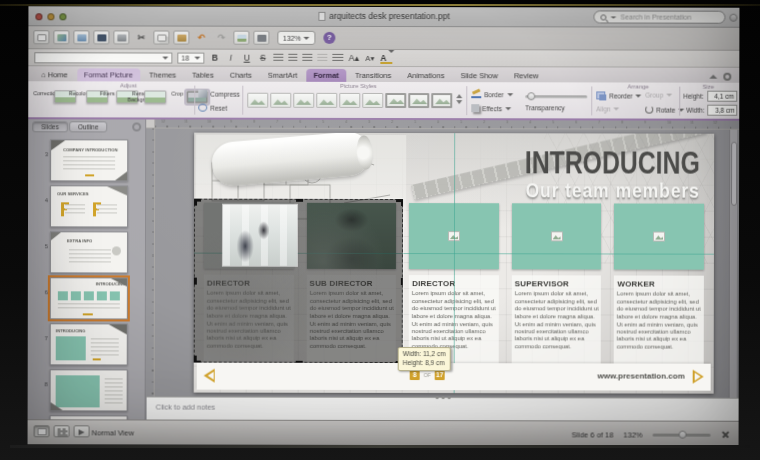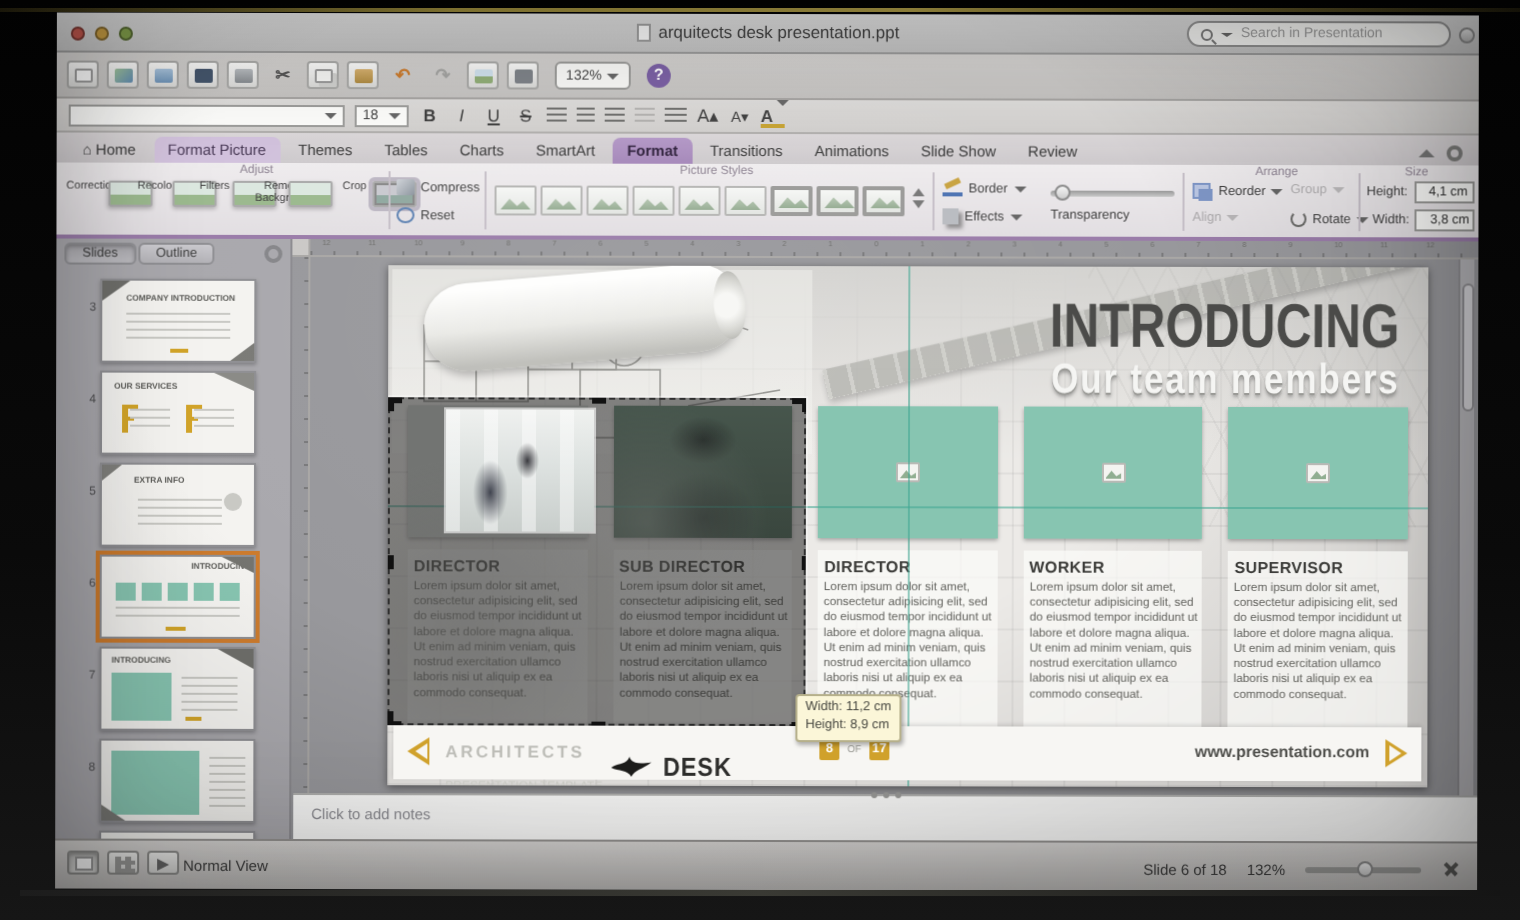--- a/index.html
+++ b/index.html
@@ -535,30 +535,30 @@
               <div class="txt">
                   <div class="crole">DIRECTOR</div>
                   <div class="cbody">Lorem ipsum dolor sit amet, consectetur adipisicing elit, sed do eiusmod tempor incididunt ut labore et dolore magna aliqua. Ut enim ad minim veniam, quis nostrud exercitation ullamco laboris nisi ut aliquip ex ea commodo consequat.</div>
                 </div>
             </div>
             <div class="card">
               <div class="cphoto">
                   <span class="plc"></span>
                 </div>
               <div class="txt">
-                  <div class="crole">WORKER</div>
+                  <div class="crole">SUPERVISOR</div>
                   <div class="cbody">Lorem ipsum dolor sit amet, consectetur adipisicing elit, sed do eiusmod tempor incididunt ut labore et dolore magna aliqua. Ut enim ad minim veniam, quis nostrud exercitation ullamco laboris nisi ut aliquip ex ea commodo consequat.</div>
                 </div>
             </div>
             <div class="card">
               <div class="cphoto">
                   <span class="plc"></span>
                 </div>
               <div class="txt">
-                  <div class="crole">SUPERVISOR</div>
+                  <div class="crole">WORKER</div>
                   <div class="cbody">Lorem ipsum dolor sit amet, consectetur adipisicing elit, sed do eiusmod tempor incididunt ut labore et dolore magna aliqua. Ut enim ad minim veniam, quis nostrud exercitation ullamco laboris nisi ut aliquip ex ea commodo consequat.</div>
                 </div>
             </div>
           </div>
 
           <div class="guide-v"></div>
           <div class="guide-h"></div>
 
           <div class="cropsel">
             <span class="hdl c" style="left:-1px;top:-1px"></span>
@@ -576,27 +576,20 @@
           </div>
           <div class="cropphoto"></div>
 
           <div class="tipbox">
             <div>Width: 11,2 cm</div>
             <div>Height: 8,9 cm</div>
           </div>
 
           <div class="sfooter">
             <span class="bwd"></span>
-            <div class="brand">
-              <span class="col"><span class="arch">ARCHITECTS</span><br><span class="ptmp">PRESENTATION TEMPLATE</span></span>
-              <svg class="eagle" viewBox="0 0 24 13">
-                  <path d="M1 7 C5 4 9 6 11 1 C12 5 17 5 23 4 C18 8 14 8 12 12 C10 8 5 9 1 7 Z" fill="#1c1c1a"></path>
-                </svg>
-              <span class="desk">DESK</span>
-            </div>
             <div class="pager">
               <span class="pgbox">8</span>
               <span class="pgof">OF</span>
               <span class="pgbox">17</span>
             </div>
             <span class="site">www.presentation.com</span>
             <span class="fwd"></span>
           </div>
         </div>
       </div>

